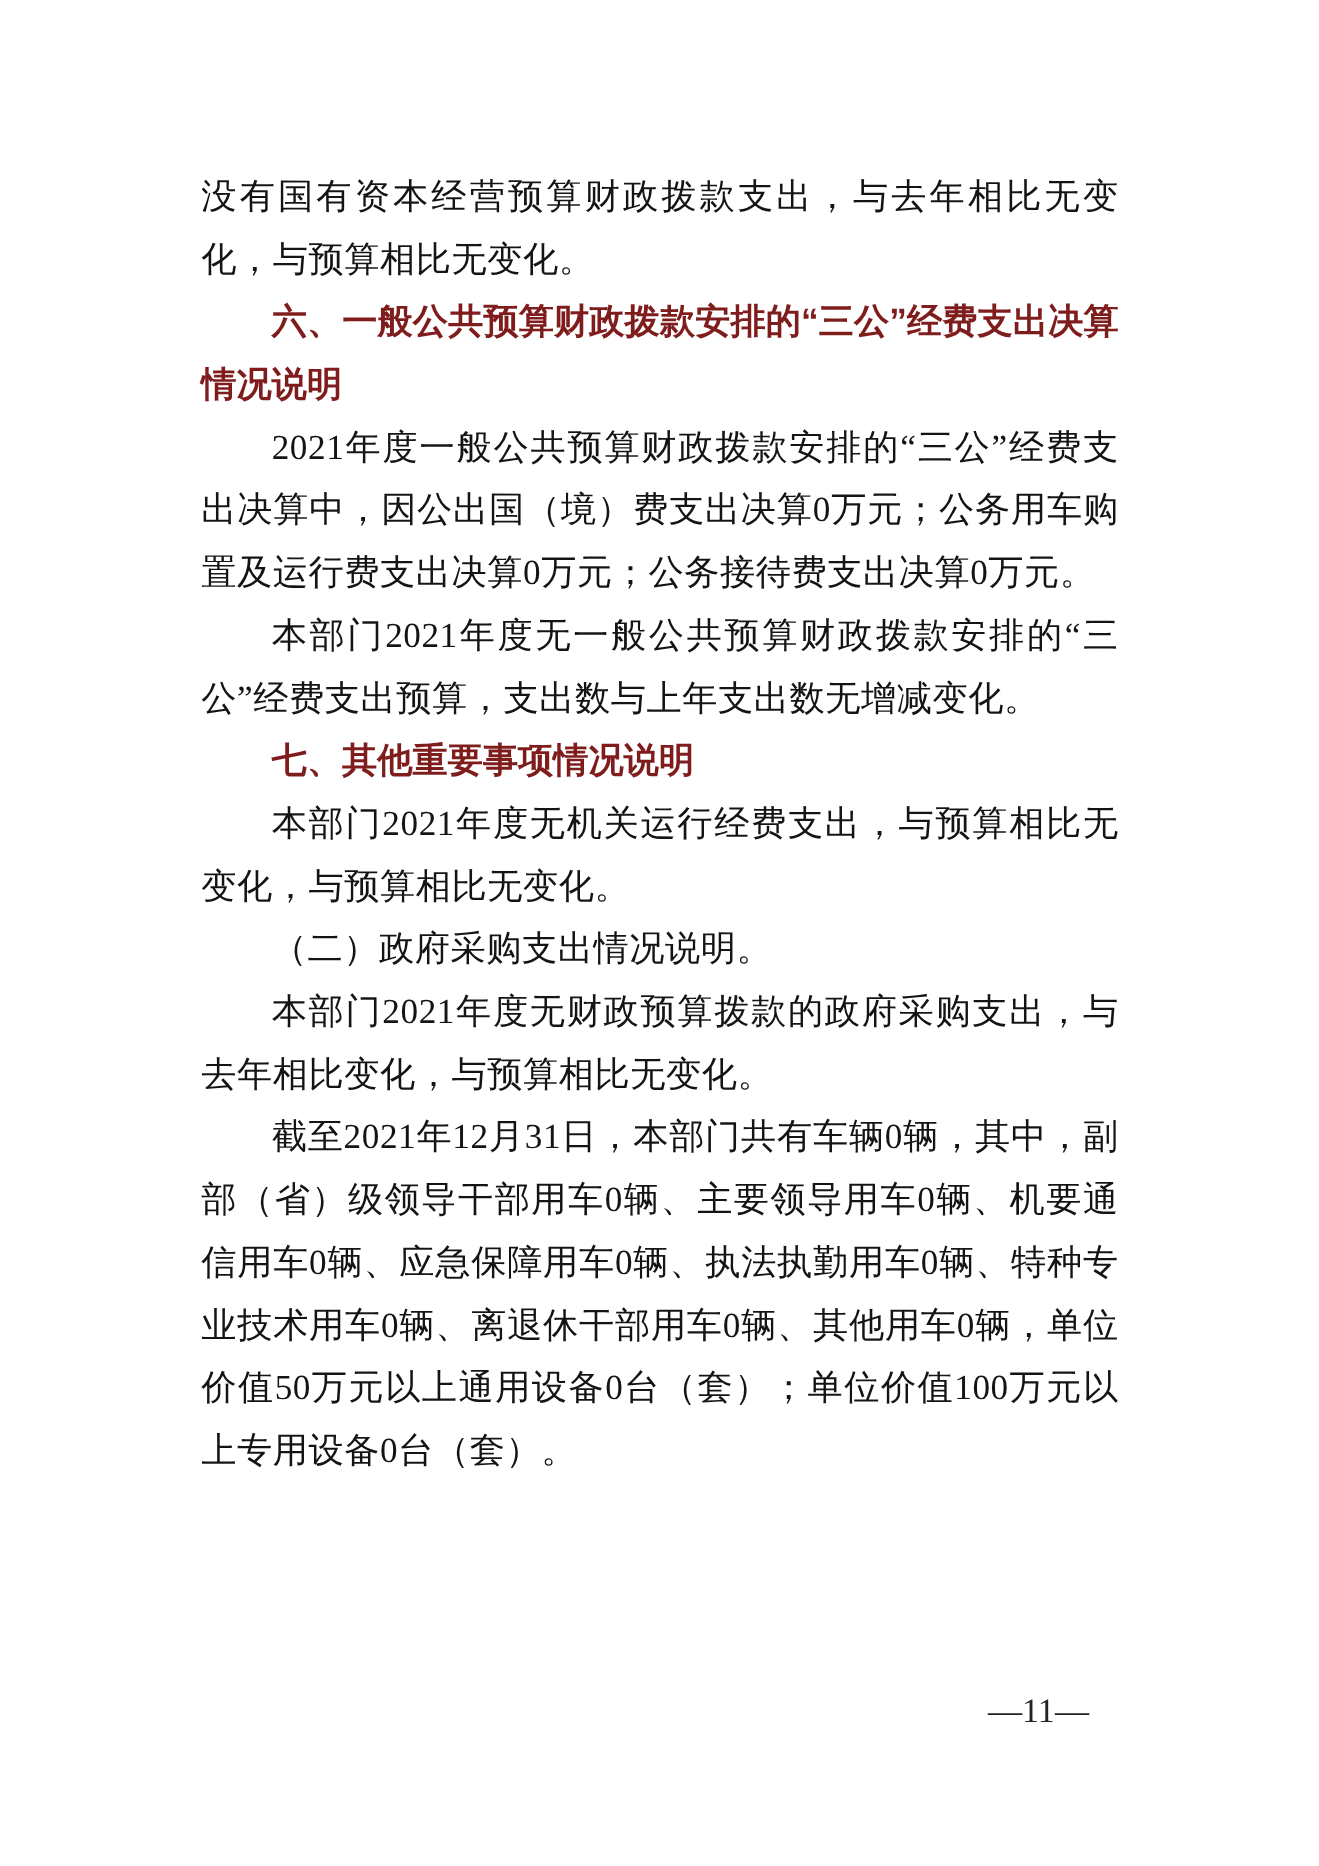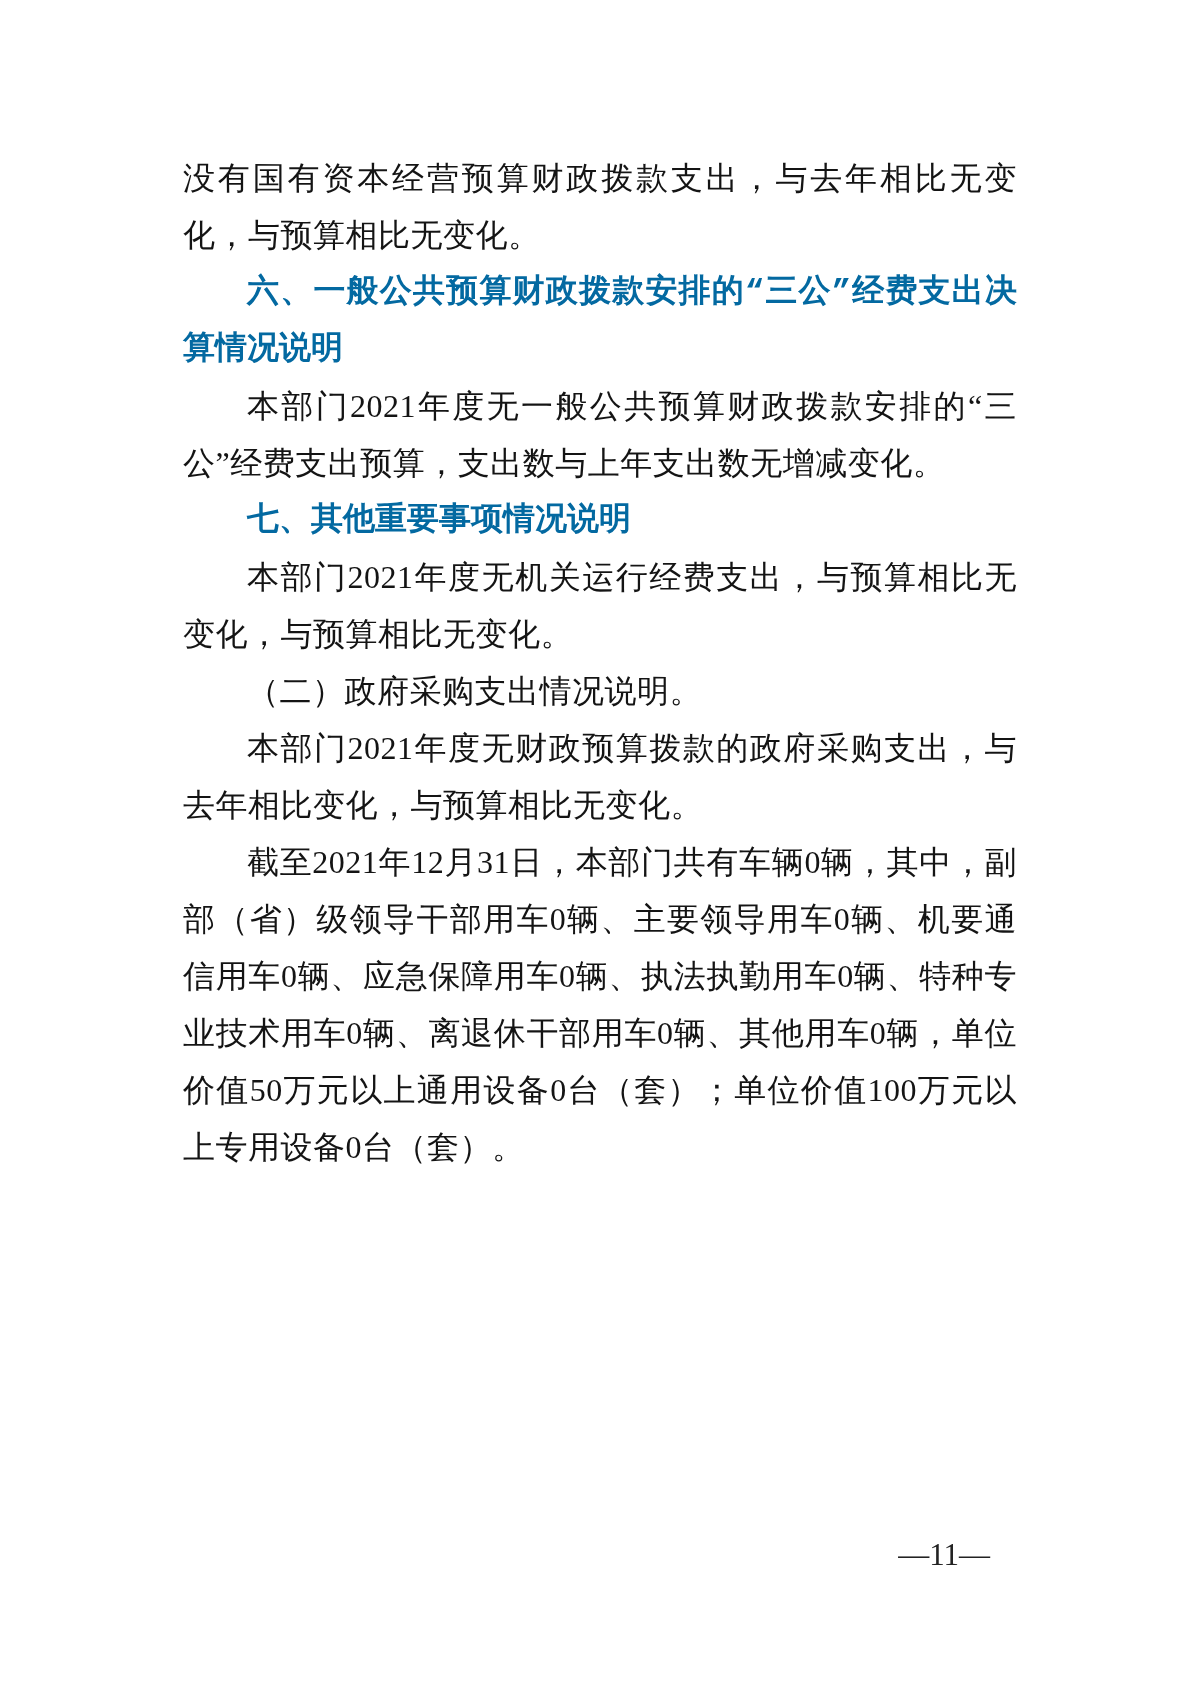--- a/index.html
+++ b/index.html
@@ -27,43 +27,44 @@
     line-height: 57px;
     color: #141414;
     text-align: justify;
     text-indent: 2em;
     letter-spacing: 0.5px;
   }
   .para--flush {
     text-indent: 0;
   }
   .para--heading {
-    font-family: Liberation Mono, monospace;
+    font-family: Liberation Sans, sans-serif;
     font-weight: 700;
-    color: #0369a1;
+    color: #7f1d1d;
     letter-spacing: 0;
   }
   .footer-page-number {
     position: absolute;
     top: 1538px;
     right: 209px;
     font-family: "Liberation Serif", "DejaVu Serif", serif;
     font-size: 31px;
     line-height: 34px;
     color: #222222;
     text-align: right;
   }
 </style>
 </head>
 <body>
 
 <div class="page">
   <div class="content">
     <p class="para para--flush">没有国有资本经营预算财政拨款支出，与去年相比无变化，与预算相比无变化。</p>
     <p class="para para--heading">六、一般公共预算财政拨款安排的“三公”经费支出决算情况说明</p>
+    <p class="para">2021年度一般公共预算财政拨款安排的“三公”经费支出决算中，因公出国（境）费支出决算0万元；公务用车购置及运行费支出决算0万元；公务接待费支出决算0万元。</p>
     <p class="para">本部门2021年度无一般公共预算财政拨款安排的“三公”经费支出预算，支出数与上年支出数无增减变化。</p>
     <p class="para para--heading">七、其他重要事项情况说明</p>
     <p class="para">本部门2021年度无机关运行经费支出，与预算相比无变化，与预算相比无变化。</p>
     <p class="para">（二）政府采购支出情况说明。</p>
     <p class="para">本部门2021年度无财政预算拨款的政府采购支出，与去年相比变化，与预算相比无变化。</p>
     <p class="para">截至2021年12月31日，本部门共有车辆0辆，其中，副部（省）级领导干部用车0辆、主要领导用车0辆、机要通信用车0辆、应急保障用车0辆、执法执勤用车0辆、特种专业技术用车0辆、离退休干部用车0辆、其他用车0辆，单位价值50万元以上通用设备0台（套）；单位价值100万元以上专用设备0台（套）。</p>
   </div>
 
   <div class="footer-page-number">—11—</div>
 </div>

